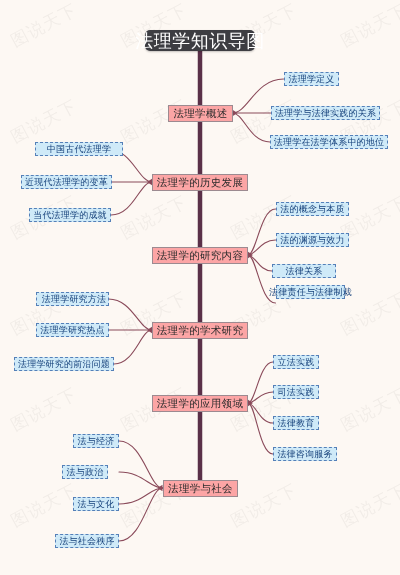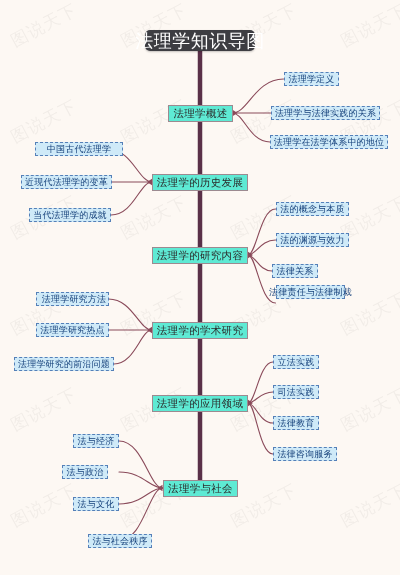--- a/index.html
+++ b/index.html
@@ -67,21 +67,21 @@
     color: #ffffff;
     border-radius: 5px;
     font-size: 18px;
     padding: 0 10px;
     height: 21px;
     letter-spacing: 0.5px;
     box-shadow: 0 1px 2px rgba(0,0,0,0.22);
   }
 
   .node-main {
-    background: #5eead4;
+    background: #fca5a5;
     color: #2b2b2b;
     border: 1px solid #9c8a90;
     font-size: 10.5px;
     height: 17px;
     padding: 0 5px;
     letter-spacing: 0.3px;
   }
 
   .node-leaf {
     background: #cfeaf8;
@@ -162,31 +162,31 @@
       <div class="node node-leaf" style="left: 284px; top: 72px; width: 55px;">法理学定义</div>
       <div class="node node-leaf" style="left: 271px; top: 106px; width: 109px;">法理学与法律实践的关系</div>
       <div class="node node-leaf" style="left: 270px; top: 135px; width: 118px;">法理学在法学体系中的地位</div>
       <div class="node node-main" style="left: 152px; top: 174px; width: 96px;">法理学的历史发展</div>
       <div class="node node-leaf" style="left: 35px; top: 142px; width: 88px;">中国古代法理学</div>
       <div class="node node-leaf" style="left: 21px; top: 175px; width: 91px;">近现代法理学的变革</div>
       <div class="node node-leaf" style="left: 29px; top: 208px; width: 82px;">当代法理学的成就</div>
       <div class="node node-main" style="left: 152px; top: 247px; width: 96px;">法理学的研究内容</div>
       <div class="node node-leaf" style="left: 276px; top: 202px; width: 73px;">法的概念与本质</div>
       <div class="node node-leaf" style="left: 276px; top: 233px; width: 73px;">法的渊源与效力</div>
-      <div class="node node-leaf" style="left: 272px; top: 264px; width: 46px;">法律关系</div>
+      <div class="node node-leaf" style="left: 272px; top: 264px; width: 64px;">法律关系</div>
       <div class="node node-leaf" style="left: 276px; top: 285px; width: 69px;">法律责任与法律制裁</div>
       <div class="node node-main" style="left: 152px; top: 322px; width: 96px;">法理学的学术研究</div>
       <div class="node node-leaf" style="left: 36px; top: 292px; width: 73px; padding-left: 7px;">法理学研究方法</div>
       <div class="node node-leaf" style="left: 36px; top: 323px; width: 73px;">法理学研究热点</div>
       <div class="node node-leaf" style="left: 14px; top: 357px; width: 100px;">法理学研究的前沿问题</div>
       <div class="node node-main" style="left: 152px; top: 395px; width: 96px;">法理学的应用领域</div>
       <div class="node node-leaf" style="left: 273px; top: 355px; width: 46px;">立法实践</div>
       <div class="node node-leaf" style="left: 273px; top: 385px; width: 46px;">司法实践</div>
       <div class="node node-leaf" style="left: 273px; top: 416px; width: 46px;">法律教育</div>
       <div class="node node-leaf" style="left: 273px; top: 447px; width: 64px;">法律咨询服务</div>
       <div class="node node-main" style="left: 163px; top: 480px; width: 75px;">法理学与社会</div>
       <div class="node node-leaf" style="left: 73px; top: 434px; width: 46px;">法与经济</div>
       <div class="node node-leaf" style="left: 62px; top: 465px; width: 46px;">法与政治</div>
       <div class="node node-leaf" style="left: 73px; top: 497px; width: 46px;">法与文化</div>
-      <div class="node node-leaf" style="left: 55px; top: 534px; width: 64px; margin-left: 33px;">法与社会秩序</div>
+      <div class="node node-leaf" style="left: 55px; top: 534px; width: 64px;">法与社会秩序</div>
     </div>
 
 </div>
 
 </body></html>

